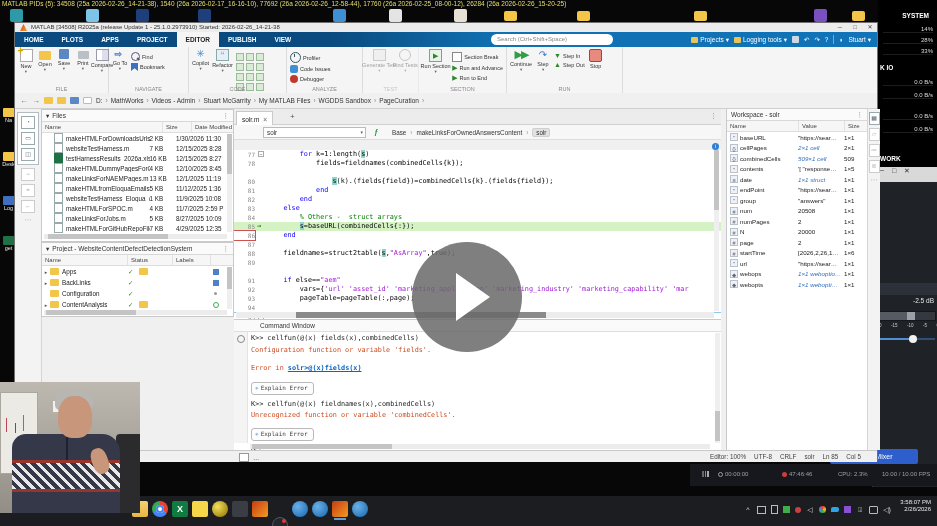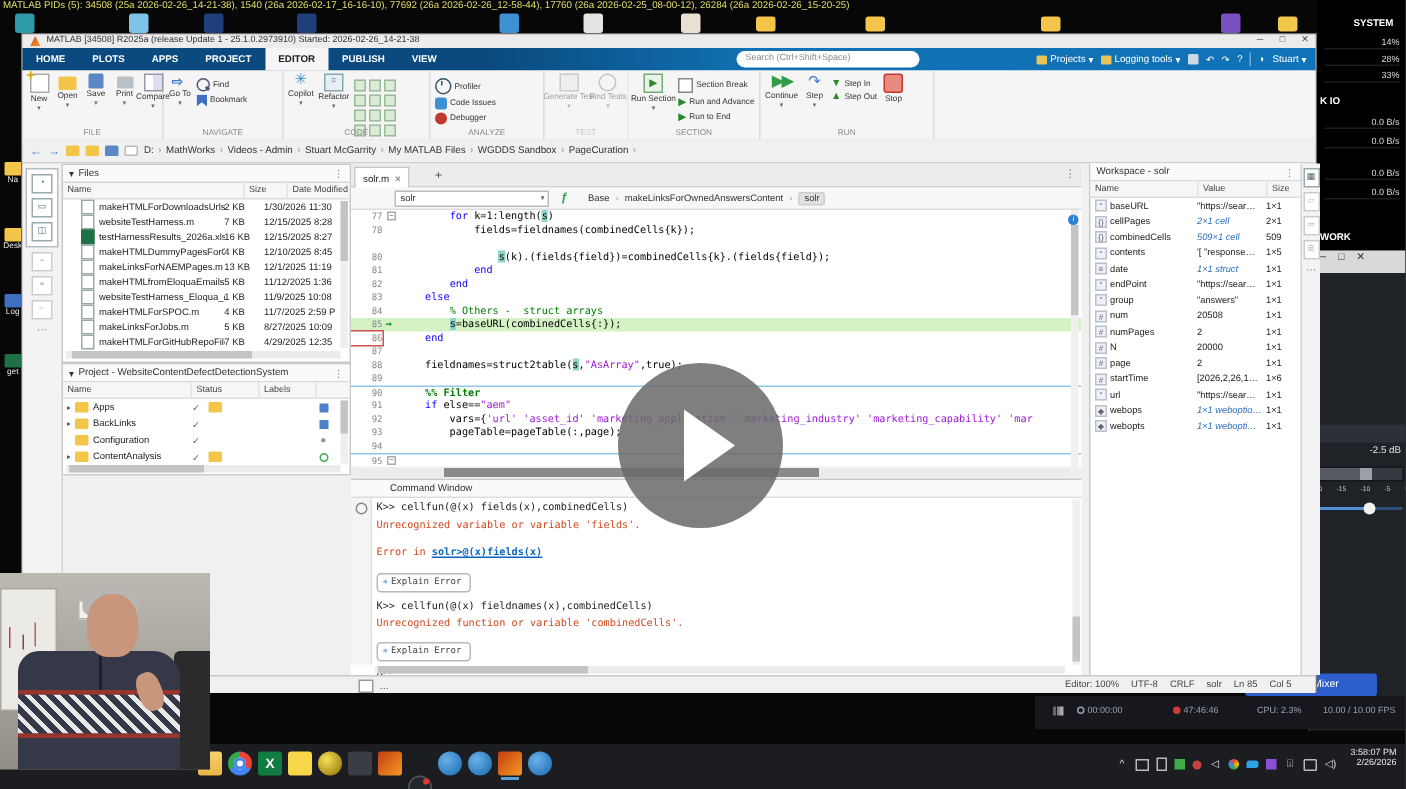--- a/index.html
+++ b/index.html
@@ -148,21 +148,21 @@
   .etab .x{color:#888;}
   .eplus{position:absolute;left:56px;top:3px;font-size:8px;color:#555;}
   #ed-fnbar{position:absolute;left:219px;top:102px;width:487px;height:15px;background:#f7f7f7;border-bottom:1px solid #ddd;box-sizing:border-box;font-size:6.3px;color:#333;}
   .fnsel{position:absolute;left:29px;top:2px;width:103px;height:11px;background:#fff;border:1px solid #bbb;box-sizing:border-box;
     line-height:9px;padding-left:3px;}
   .fnsel .dn{float:right;margin-right:2px;color:#666;font-size:5px;}
   .fnico{position:absolute;left:140px;top:2px;color:#2f9e44;font-weight:bold;font-size:8px;}
   .fncrumb{position:absolute;left:158px;top:3px;display:flex;gap:4px;align-items:center;white-space:nowrap;}
   .fncrumb .sp{color:#999;}
   .fncrumb .chip{background:#e1e1e1;border:1px solid #cfcfcf;padding:0 3px;border-radius:2px;}
-  #ed-code{position:absolute;left:219px;top:117px;width:487px;height:171px;background:#fff;overflow:hidden;}
+  #ed-code{position:absolute;left:219px;top:127px;width:487px;height:171px;background:#fff;overflow:hidden;}
   .cl{position:absolute;left:0;width:100%;height:9px;white-space:pre;font-size:6.8px;line-height:9px;}
   .cl .num{position:absolute;left:0;top:0;width:21px;text-align:right;color:#888;font-size:6px;}
   .cl .fold{position:absolute;left:24px;top:1px;width:6px;height:6px;border:1px solid #aaa;background:#fff;font-size:5px;line-height:5px;text-align:center;color:#666;box-sizing:border-box;}
   .cl .txt{position:absolute;left:33px;top:0;}
   .cl.cur{background:#d5f2c5;}
   .cl.cur .arrow{position:absolute;left:23px;top:0;color:#1a8a1a;font-weight:bold;font-size:7px;}
   .cl.secline{border-top:1px solid #8fc8e8;}
   .cl .num.bp{outline:1px solid #d05050;}
   .k{color:#0d00ff;} .s{color:#a11ad6;} .c{color:#027f00;} .x{color:#027f00;font-weight:bold;}
   .v{background:#8fd4c8;}
@@ -722,21 +722,20 @@
         <div class="cl" style="top: 27px;"><span class="num">80</span><span class="txt"><span class="t">                </span><span class="v">s</span><span class="t">(k).(fields{field})=combinedCells{k}.(fields{field});</span></span></div>
         <div class="cl" style="top: 36px;"><span class="num">81</span><span class="txt"><span class="t">            </span><span class="k">end</span></span></div>
         <div class="cl" style="top: 45px;"><span class="num">82</span><span class="txt"><span class="t">        </span><span class="k">end</span></span></div>
         <div class="cl" style="top: 54px;"><span class="num">83</span><span class="txt"><span class="t">    </span><span class="k">else</span></span></div>
         <div class="cl" style="top: 63px;"><span class="num">84</span><span class="txt"><span class="t">        </span><span class="c">% Others -  struct arrays</span></span></div>
         <div class="cl cur" style="top: 72px;"><span class="num">85</span><span class="arrow">→</span><span class="txt"><span class="t">        </span><span class="v">s</span><span class="t">=baseURL(combinedCells{:});</span></span></div>
         <div class="cl" style="top: 81px;"><span class="num bp">86</span><span class="txt"><span class="t">    </span><span class="k">end</span></span></div>
         <div class="cl" style="top: 90px;"><span class="num">87</span><span class="txt"></span></div>
         <div class="cl" style="top: 99px;"><span class="num">88</span><span class="txt"><span class="t">    fieldnames=struct2table(</span><span class="v">s</span><span class="t">,</span><span class="s">"AsArray"</span><span class="t">,true);</span></span></div>
         <div class="cl" style="top: 108px;"><span class="num">89</span><span class="txt"></span></div>
-        <div class="cl secline" style="top: 117px;"><span class="num">90</span><span class="txt"><span class="t">    </span><span class="x">%% Filter</span></span></div>
         <div class="cl" style="top: 126px;"><span class="num">91</span><span class="txt"><span class="t">    </span><span class="k">if</span><span class="t"> else==</span><span class="s">"aem"</span></span></div>
         <div class="cl" style="top: 135px;"><span class="num">92</span><span class="txt"><span class="t">        vars={</span><span class="s">'url'</span><span class="t"> </span><span class="s">'asset_id'</span><span class="t"> </span><span class="s">'marketing_application'</span><span class="t"> </span><span class="s">'marketing_industry'</span><span class="t"> </span><span class="s">'marketing_capability'</span><span class="t"> </span><span class="s">'mar</span></span></div>
         <div class="cl" style="top: 144px;"><span class="num">93</span><span class="txt"><span class="t">        pageTable=pageTable(:,page);</span></span></div>
         <div class="cl" style="top: 153px;"><span class="num">94</span><span class="txt"></span></div>
         <div class="cl secline" style="top: 162px;"><span class="num">95</span><span class="fold">−</span><span class="txt"></span></div>
       </div>
     <div class="vscr" id="ed-vscr" style="position:absolute;">
         <i style="height:60px;margin-top:10px;"></i>
       </div>
     <div id="ed-info" class="abs">i</div>
@@ -744,21 +743,21 @@
         <i style="width:250px;margin-left:60px;background:#8a8a8a;"></i>
       </div>
 
     <div id="cw" class="abs">
       <div id="cw-hd">Command Window</div>
       <div id="cw-strip">
         <div style="width:6px;height:6px;border:1px solid #888;border-radius:50%;margin:3px auto;"></div>
       </div>
       <div id="cw-lines" class="mono">
           <div class="cwline" style="top: 14px;"><span class="">K&gt;&gt; cellfun(@(x) fields(x),combinedCells)</span></div>
-          <div class="cwline" style="top: 26px;"><span class="err">Unrecognized variable or variable 'fields'.</span></div>
+          <div class="cwline" style="top: 26px;"><span class="err">Configuration function or variable 'fields'.</span></div>
           <div class="cwline" style="top: 44px;"><span class="err">Error in </span><span class="lnk">solr&gt;@(x)fields(x)</span></div>
           <div class="xbtn" style="top: 62px;"><span class="sp">✳</span><span>Explain Error</span></div>
           <div class="cwline" style="top: 80px;"><span class="">K&gt;&gt; cellfun(@(x) fieldnames(x),combinedCells)</span></div>
           <div class="cwline" style="top: 91px;"><span class="err">Unrecognized function or variable 'combinedCells'.</span></div>
           <div class="xbtn" style="top: 108px;"><span class="sp">✳</span><span>Explain Error</span></div>
           <div class="cwline" style="top: 124px;"><span class="">K&gt;&gt;</span></div>
         </div>
       <div class="hscr" style="left:16px;bottom:1px;width:460px;">
           <i style="width:140px;margin-left:2px;"></i>
         </div>

